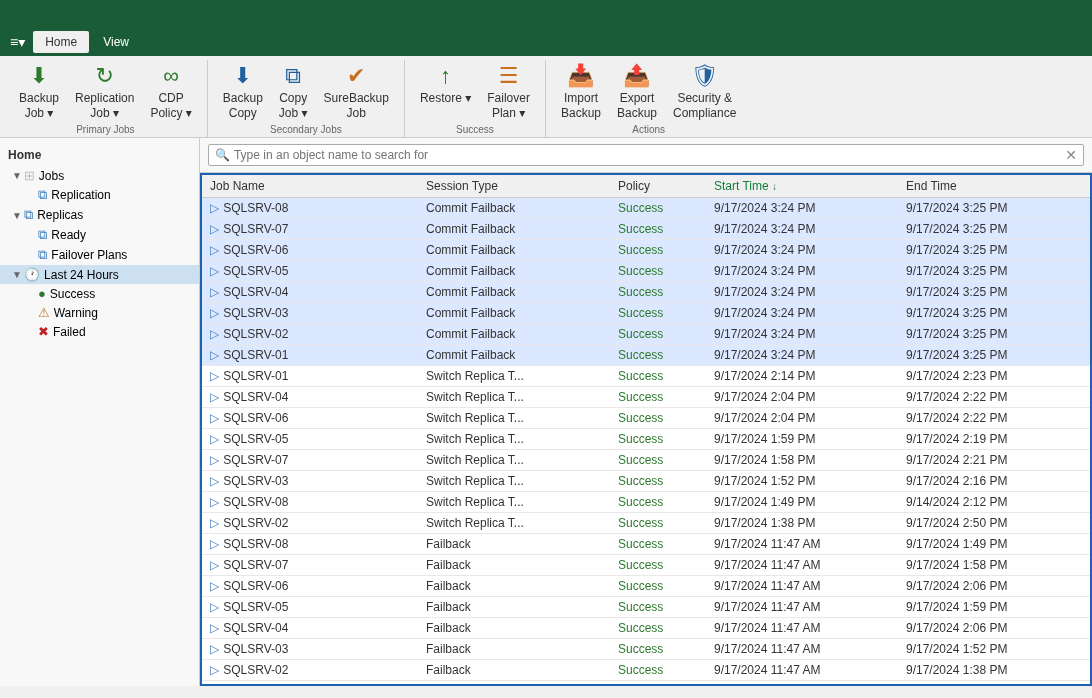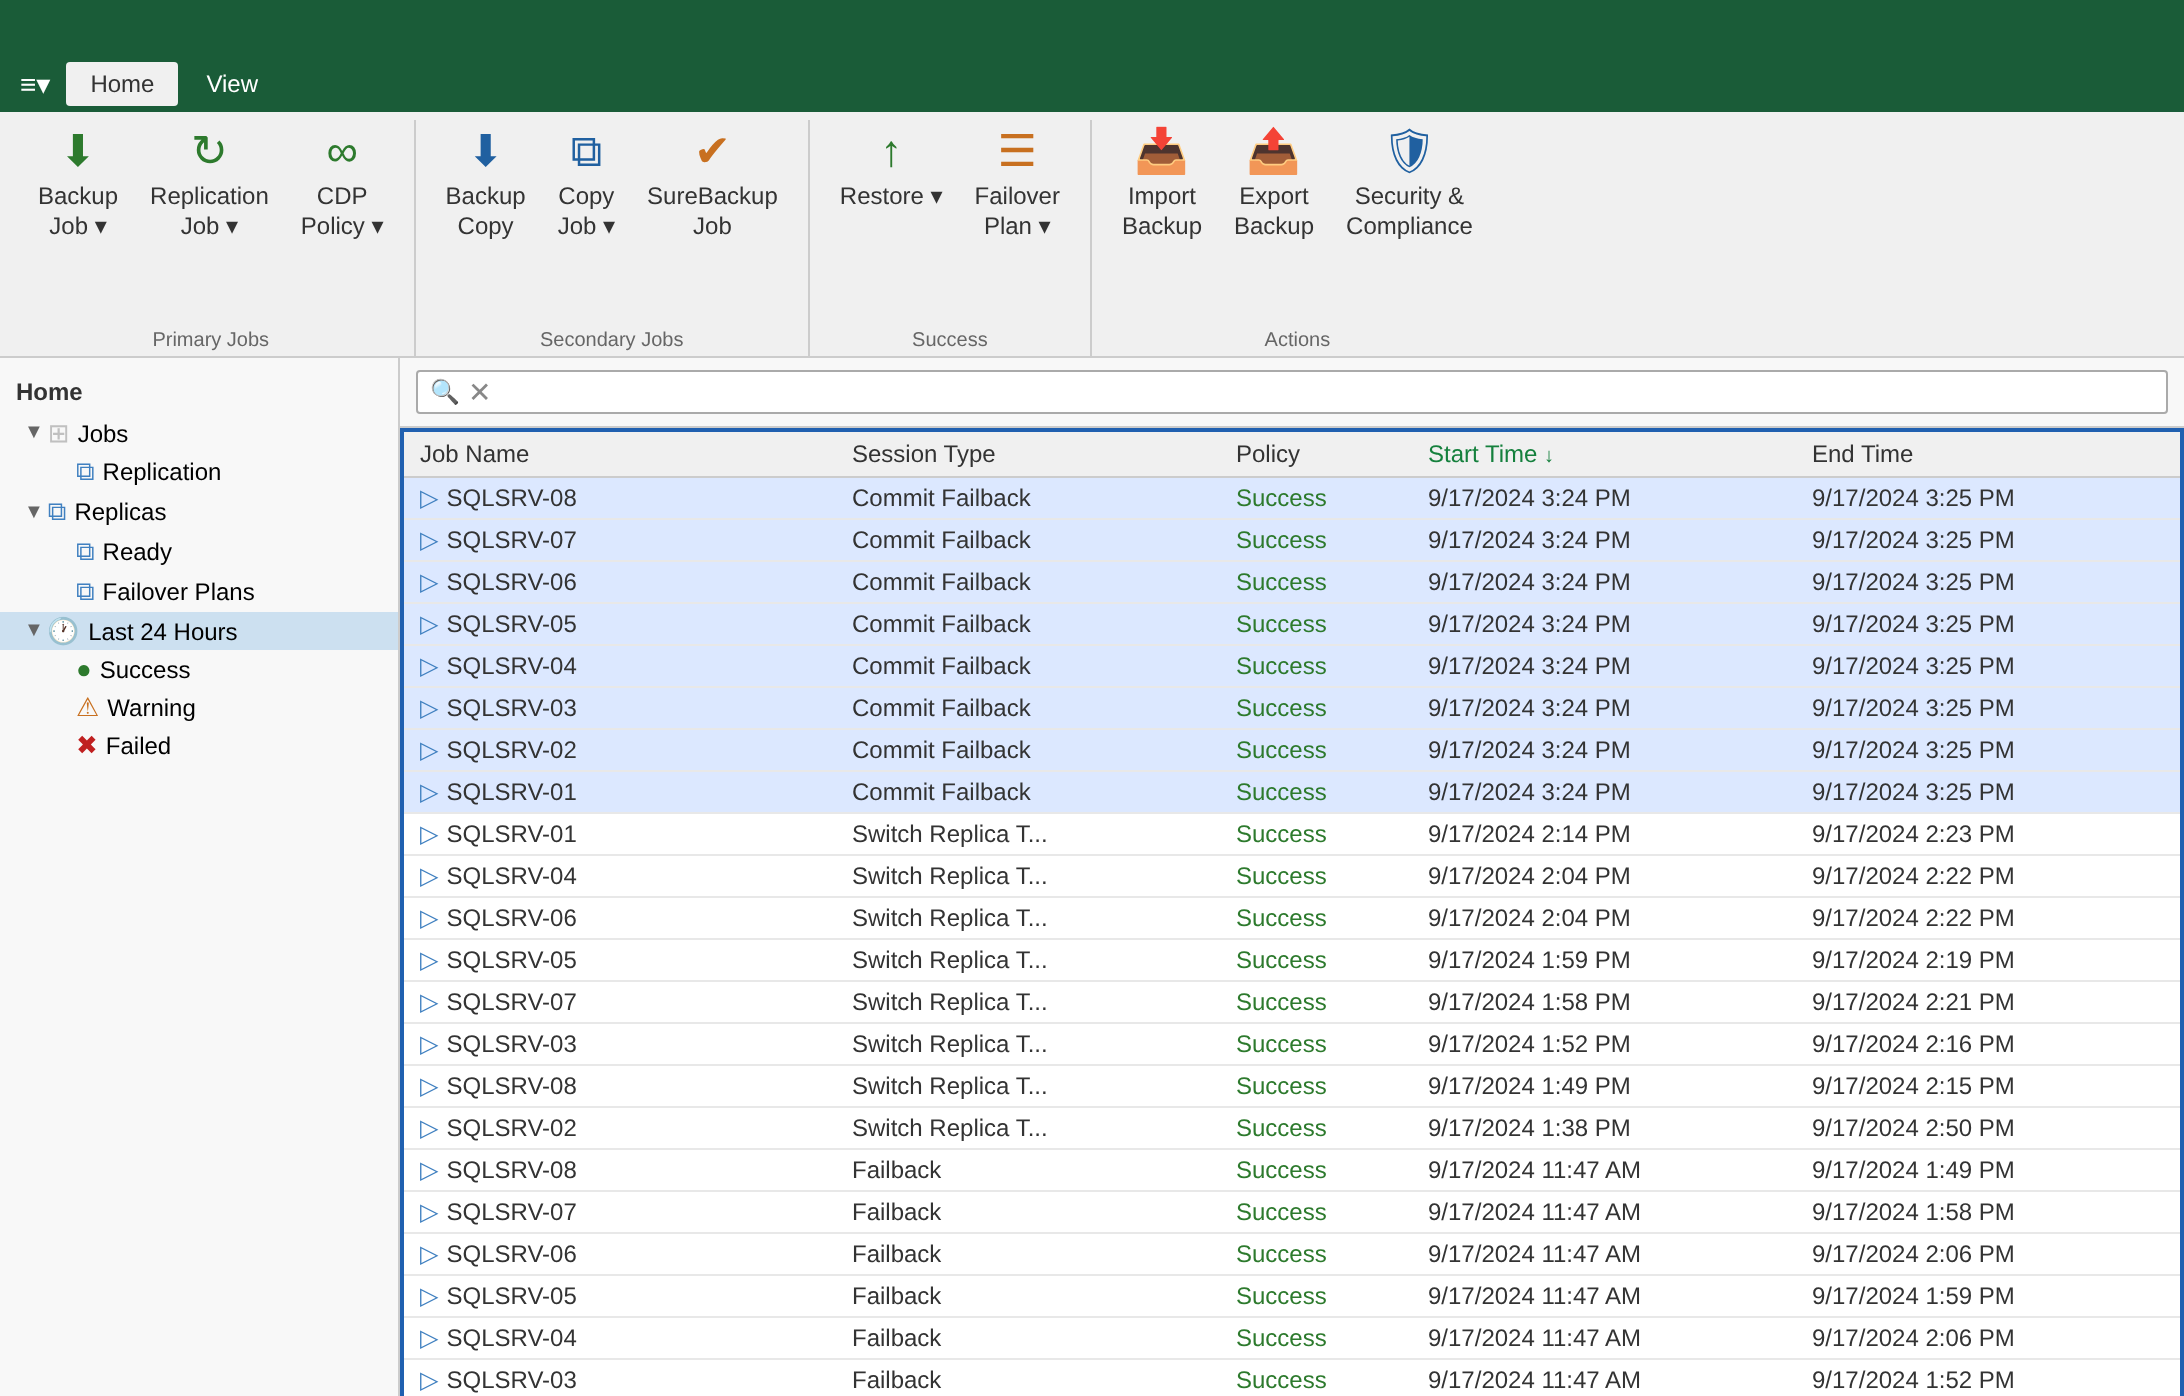--- a/index.html
+++ b/index.html
@@ -92,21 +92,20 @@
     .ribbon-btn .icon.green { color: #2d7a2d; }
     .ribbon-btn .icon.blue { color: #2060a0; }
     .ribbon-btn .icon.orange { color: #c87020; }
     .ribbon-btn .icon.teal { color: #207070; }
     .ribbon-btn .icon.shield { color: #2060a0; }
     .ribbon-group-label {
       text-align: center;
       font-size: 10px;
       color: #666;
       padding-top: 1px;
-      margin-top: 41px;
     }
 
     
     .main-layout {
       display: flex;
       height: calc(698px - 28px - 28px - 94px);
     }
 
     
     .sidebar {
@@ -351,20 +350,21 @@
           <span>Failed</span>
         </div>
       </div>
   </div>
 
   <div class="content-area">
 
     <div class="search-bar">
       <div class="search-input-wrapper">
         <span class="search-icon">🔍</span>
+        <input type="text" style="color: rgb(153, 153, 153);" placeholder="Type in an object name to search for">
         <span class="clear-btn">✕</span>
       </div>
     </div>
 
     <div class="table-wrapper">
       <table>
         <thead>
           <tr>
             <th class="col-job">Job Name</th>
             <th class="col-session">Session Type</th>
@@ -500,21 +500,21 @@
     <td class="col-start">9/17/2024 1:52 PM</td>
     <td class="col-end">9/17/2024 2:16 PM</td>
   </tr>
             <tr>
     <td class="col-job">
       <span class="row-icon">▷</span>SQLSRV-08
     </td>
     <td class="col-session">Switch Replica T...</td>
     <td class="col-status status-success">Success</td>
     <td class="col-start">9/17/2024 1:49 PM</td>
-    <td class="col-end">9/17/2024 2:15 PM</td>
+    <td class="col-end">9/14/2024 2:12 PM</td>
   </tr>
             <tr>
     <td class="col-job">
       <span class="row-icon">▷</span>SQLSRV-02
     </td>
     <td class="col-session">Switch Replica T...</td>
     <td class="col-status status-success">Success</td>
     <td class="col-start">9/17/2024 1:38 PM</td>
     <td class="col-end">9/17/2024 2:50 PM</td>
   </tr>

